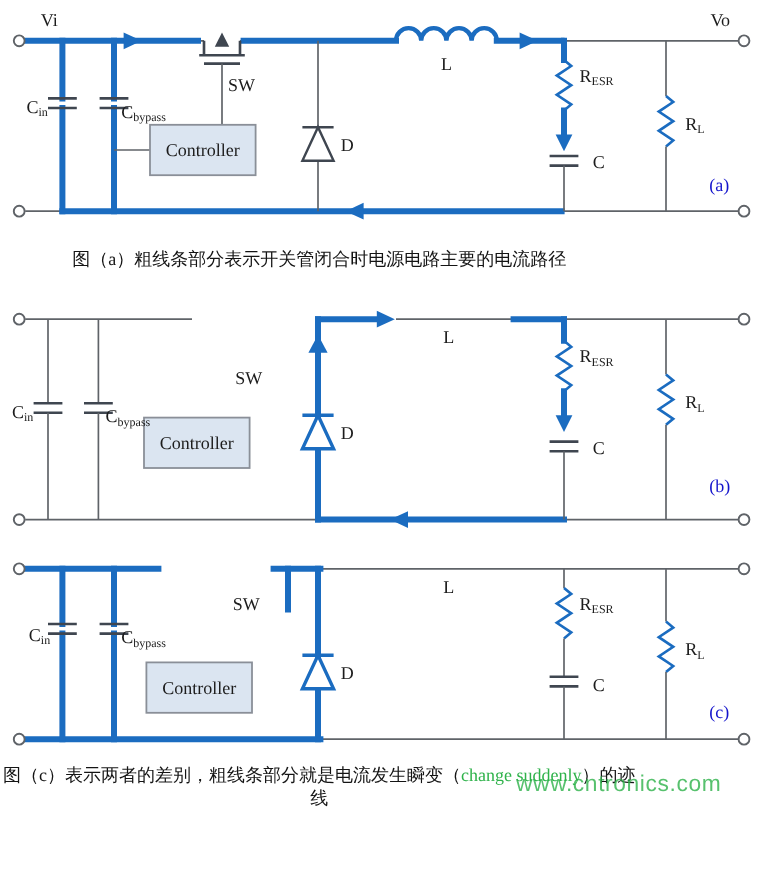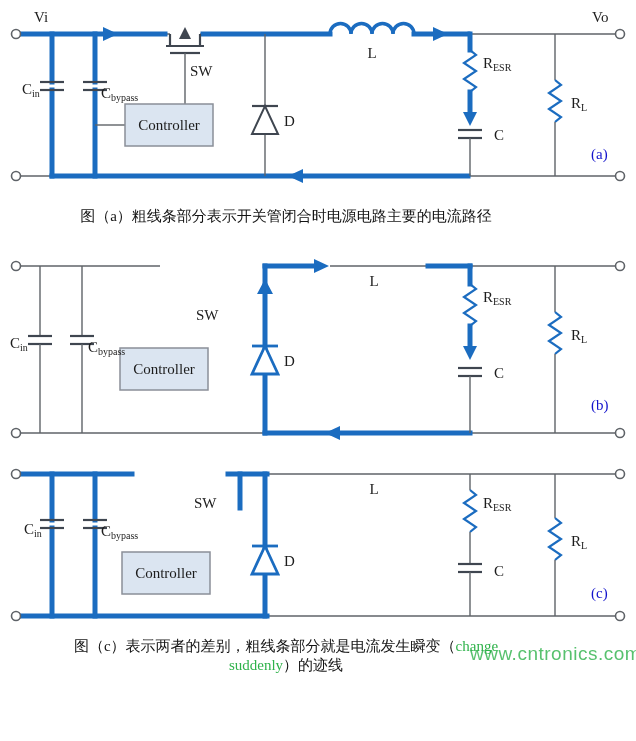--- a/index.html
+++ b/index.html
@@ -18,21 +18,21 @@
   .dwhite{fill:#fff;stroke:var(--dark);stroke-width:2;}
   .dblue{fill:#fff;stroke:var(--blue);stroke-width:2.8;}
   .plate{stroke:var(--dark);stroke-width:2.2;}
   .bplate{stroke:var(--blue);stroke-width:2.8;}
   .ctrl{fill:var(--controller_fill);stroke:var(--controller_border);stroke-width:1.5;}
   text{font-family:"Liberation Serif",serif;font-size:15px;fill:var(--label);}
   .sub{font-size:10px;}
   .tag{fill:var(--tag_blue);}
   .ctext{text-anchor:middle;font-size:15px;}
   .caption{text-align:center;font-family:"Liberation Serif",serif;font-size:15px;
-           color:#141414;padding:9px 0 12px;position:relative;margin-left:40px;}
+           color:#141414;padding:9px 0 12px;position:relative;}
   .hl{color:var(--green);font-family:Liberation Serif, serif;}
   .wm{position:absolute;left:430px;top:15px;color:var(--green);opacity:.8;
       font-size:19px;white-space:nowrap;letter-spacing:.5px;
       font-family:Liberation Sans, sans-serif;}
 </style>
 </head>
 <body>
 
 <div class="page">
 

